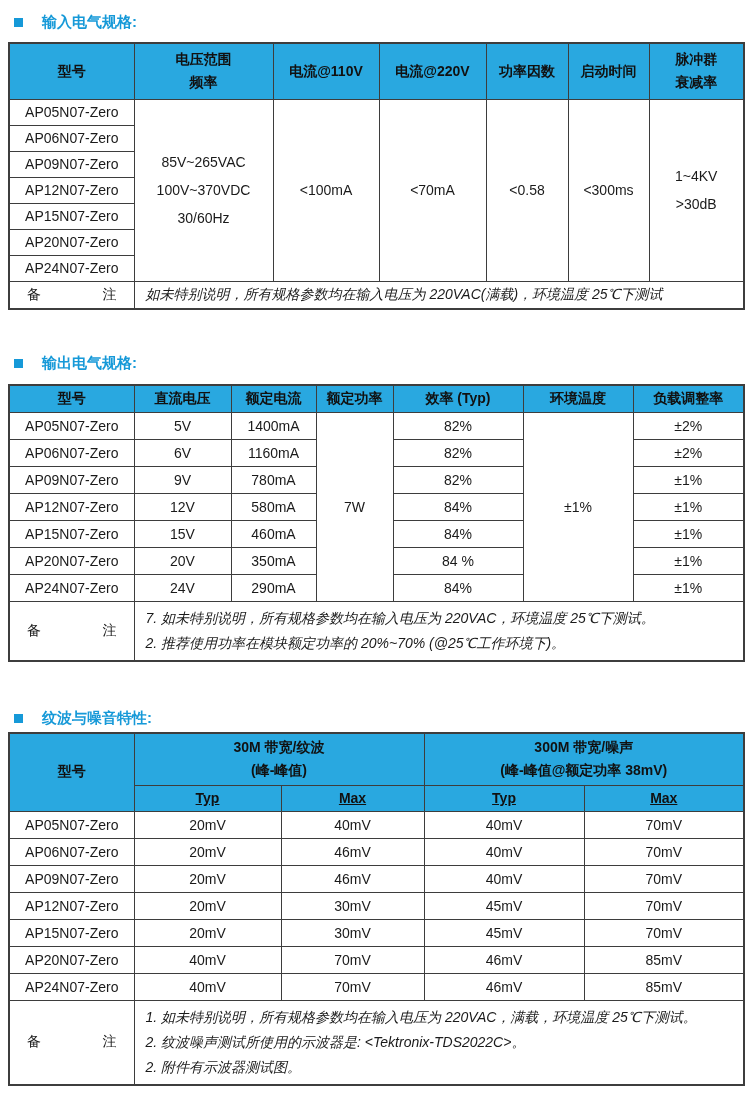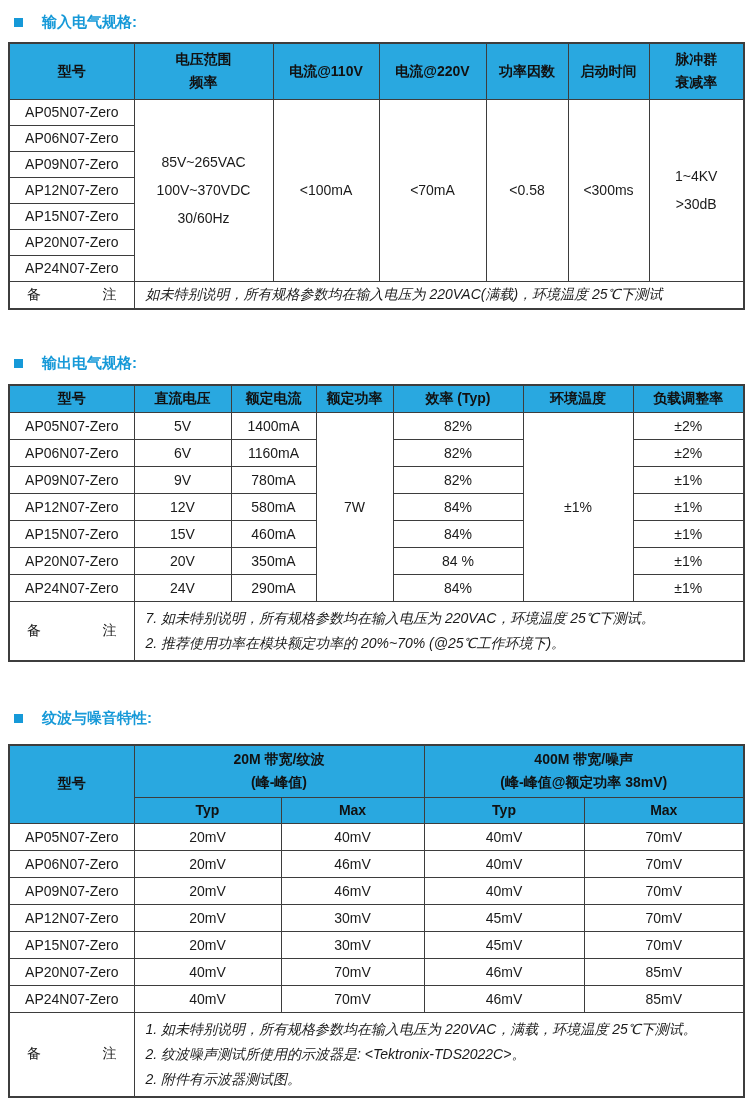--- a/index.html
+++ b/index.html
@@ -15,42 +15,42 @@
     font-family:"Liberation Sans",sans-serif;color:var(--text-color);
   }
   .page{padding:12px 7px 0 8px;}
   .section-title{
     display:flex;align-items:center;gap:19px;
     color:var(--title-color);font-size:15px;font-weight:bold;
     margin:0 0 10px 6px;height:20px;
   }
   .bullet{width:9px;height:9px;background:var(--title-color);flex:0 0 auto;}
   .gap1{margin-top:44px;align-items:center;}
-  .gap2{margin-top:46px;margin-bottom:16px;}
+  .gap2{margin-top:46px;margin-bottom:4px;}
   table{
     border-collapse:collapse;table-layout:fixed;width:735px;
     border:2px solid var(--border-color);
   }
   td,th{
     border:1px solid var(--border-color);
     text-align:center;vertical-align:middle;
     font-size:14px;padding:0;overflow:hidden;
   }
   th{background:var(--header-bg);font-weight:600;color:#111;}
   .th-line{line-height:23px;}
   
   .t1 th{height:56px;}
   .t1 td{height:26px;}
   .t1 .multiline{line-height:28px;}
   
   .t2 th{height:28px;}
   .t2 td{height:27px;}
   
   .t3 .h1{height:52px;}
-  .t3 .h2{height:26px;}
+  .t3 .h2{height:26px;text-decoration:underline;}
   .t3 td{height:27px;}
   
   .note-label{display:flex;justify-content:space-between;padding:0 17px;}
   .note-cell{text-align:left;padding:4px 8px 4px 11px;font-style:italic;}
   .note-line{line-height:25px;text-align:left;}
   .t1 .note-row td{height:27px;}
   .t2 .note-row td{height:54px;}
   .t3 .note-row td{height:80px;}
 </style>
 </head>
@@ -246,25 +246,25 @@
       <col style="width:125px">
         <col style="width:147px">
         <col style="width:143px">
       <col style="width:160px">
         <col style="width:160px">
     </colgroup>
     <tbody>
         <tr>
       <th rowspan="2" class="h1">型号</th>
       <th colspan="2" class="h1">
-        <div class="th-line">20M 带宽/纹波</div>
+        <div class="th-line">30M 带宽/纹波</div>
         <div class="th-line">(峰-峰值)</div>
       </th>
       <th colspan="2" class="h1">
-        <div class="th-line">400M 带宽/噪声</div>
+        <div class="th-line">300M 带宽/噪声</div>
         <div class="th-line">(峰-峰值@额定功率 38mV)</div>
       </th>
     </tr>
     <tr>
       <th class="h2">Typ</th>
       <th class="h2">Max</th>
       <th class="h2">Typ</th>
       <th class="h2">Max</th>
     </tr>
     <tr>

